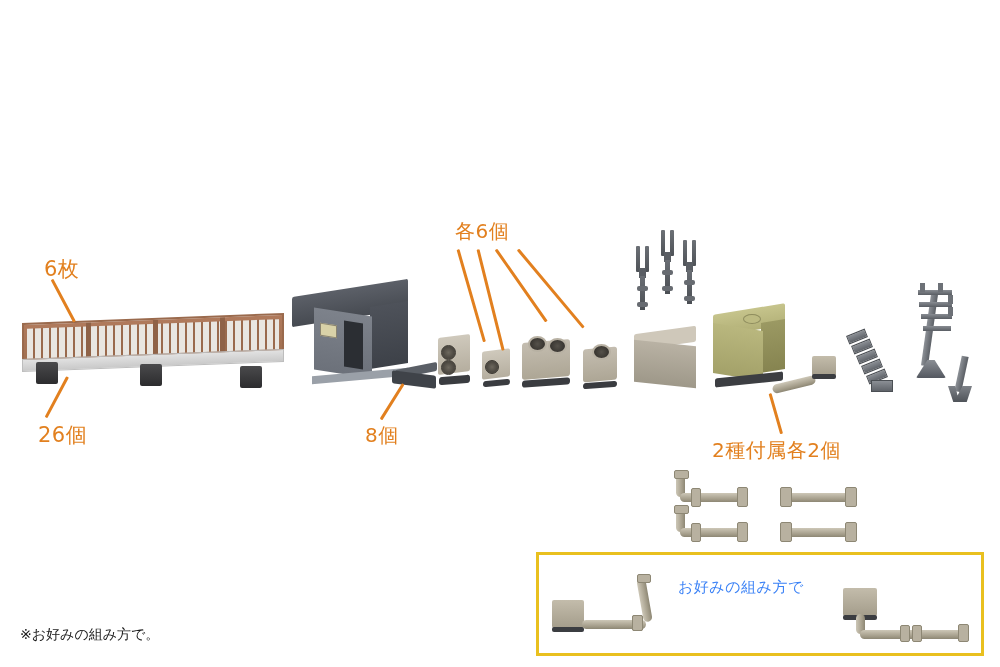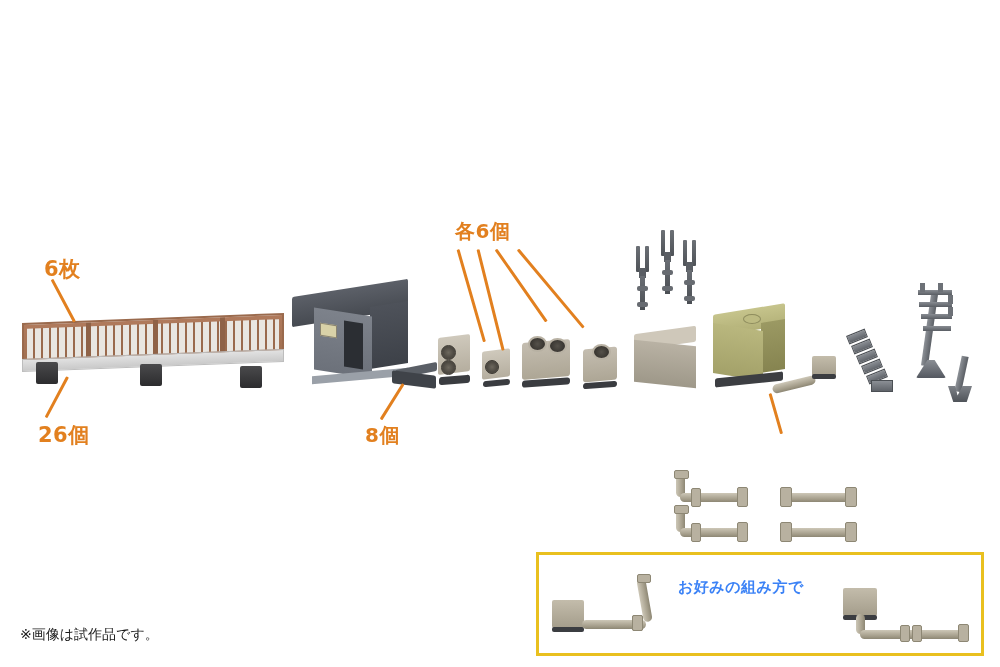--- a/index.html
+++ b/index.html
@@ -11,21 +11,21 @@
     position: relative;
     width: 1000px;
     height: 667px;
     background: #ffffff;
     overflow: hidden;
     font-family: "DejaVu Sans", "Liberation Sans", sans-serif;
   }
   .ann {
     position: absolute;
     color: #e2801f;
-    font-weight: bold;
+    font-weight: normal;
     white-space: nowrap;
     letter-spacing: 0.5px;
   }
   .ann-6mai   { left: 44px;  top: 255px; font-size: 21px; }
   .ann-26ko   { left: 38px;  top: 421px; font-size: 21px; }
   .ann-8ko    { left: 365px; top: 422px; font-size: 20px; }
   .ann-kaku6  { left: 455px; top: 218px; font-size: 20px; }
   .ann-2shu   { left: 712px; top: 437px; font-size: 20px; }
   .ann-play1  { left: 678px; top: 578px; font-size: 15px; color: #3b82f6; }
   .ann-play2  { left: 698px; top: 612px; font-size: 21px; color: #e2801f; }
@@ -352,20 +352,21 @@
     <div class="ins" style="left:48px; top:13px;"></div>
     <div class="ins" style="left:48px; top:25px;"></div>
     <div class="foot"></div>
   </div>
 
   <div class="part hook">
     <div class="shaft"></div>
     <div class="claw"></div>
   </div>
 
+  <div class="ann ann-2shu">2種付属各2個</div>
   <div class="leader" style="left:770px; top:392px; width:42px; transform:rotate(74deg);"></div>
 
   <div>
     <div class="pipe-v" style="left:676px; top:473px; height:24px;"></div>
     <div class="pipe-h" style="left:680px; top:493px; width:62px;"></div>
     <div class="flange" style="left:674px; top:470px; width:13px; height:7px;"></div>
     <div class="flange" style="left:691px; top:488px; width:8px; height:17px;"></div>
     <div class="flange" style="left:737px; top:487px; width:9px; height:18px;"></div>
   </div>
 
@@ -406,15 +407,15 @@
   <div>
     <div class="smallbox" style="left:843px; top:588px; width:34px; height:28px;"></div>
     <div class="smallbox" style="left:843px; top:615px; width:34px; height:5px; background:#3b3d41;"></div>
     <div class="pipe-v" style="left:856px; top:614px; height:20px;"></div>
     <div class="pipe-h" style="left:860px; top:630px; width:104px;"></div>
     <div class="flange" style="left:900px; top:625px; width:8px; height:15px;"></div>
     <div class="flange" style="left:912px; top:625px; width:8px; height:15px;"></div>
     <div class="flange" style="left:958px; top:624px; width:9px; height:16px;"></div>
   </div>
 
-  <div class="disclaimer">※画像は試作品です。</div>
+  <div class="disclaimer">※お好みの組み方で。</div>
 
 </div>
 
 </body></html>

